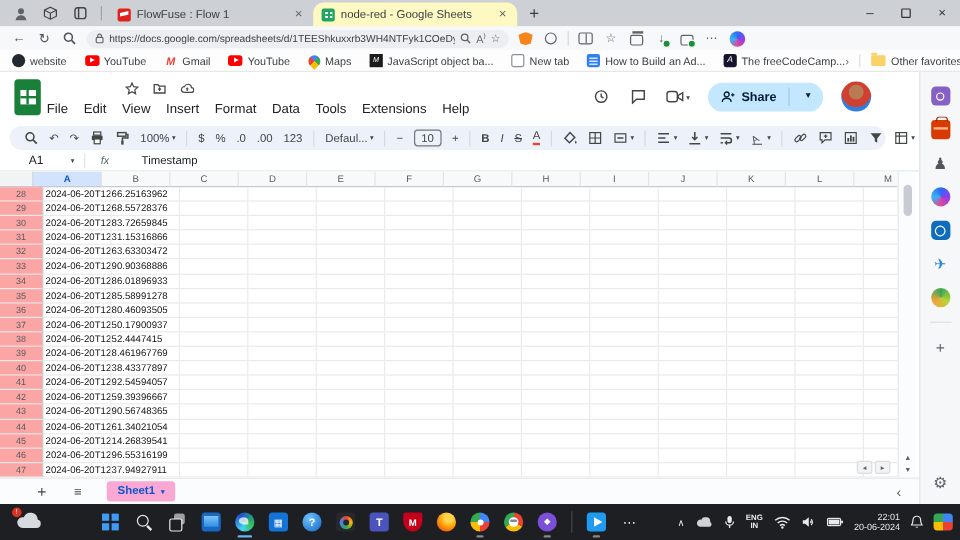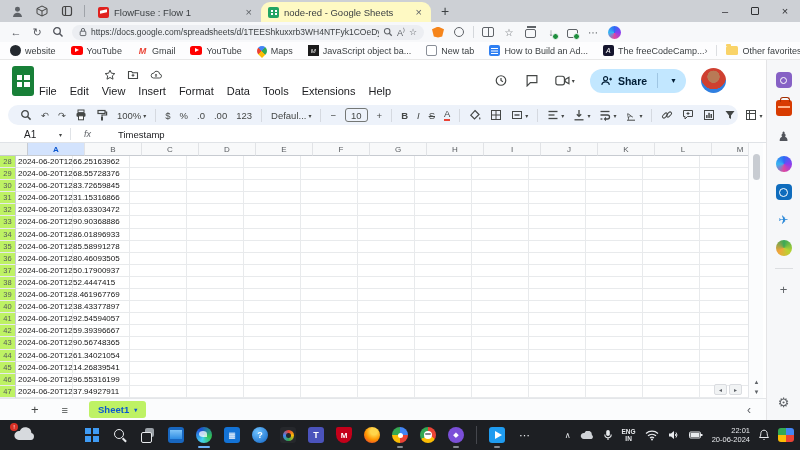--- a/index.html
+++ b/index.html
@@ -111,37 +111,37 @@
 .fdiv{width:1px;height:12px;background:#e0e3e7;margin-left:8px;}
 .fx{font-style:italic;color:#5f6368;font-size:9px;margin:0 11px 0 13px;}
 
 
 .grid{position:absolute;top:143px;left:0;width:748px;height:255px;overflow:hidden;background:#fff;}
 .ghead{display:flex;height:13px;background:#f8f9fa;}
 .gcorner{width:28px;height:13px;border-right:1px solid #c7cbd1;border-bottom:1px solid #c7cbd1;background:#f1f3f4;flex:none;}
 .gcol{width:57px;flex:none;text-align:center;font-size:8px;color:#575b5f;line-height:13px;border-right:1px solid #e1e3e6;border-bottom:1px solid #c7cbd1;}
 .gcol.sel{background:#d3e3fd;color:#0b57d0;font-weight:bold;}
 .grow{display:flex;height:12.1px;}
-.grn{width:16px;flex:none;background:#bef264;border-right:1px solid #c7cbd1;border-bottom:1px solid #e8eaec;font-size:7.5px;color:#575b5f;text-align:center;line-height:12px;}
+.grn{width:36px;flex:none;background:#fca5a5;border-right:1px solid #c7cbd1;border-bottom:1px solid #e8eaec;font-size:7.5px;color:#575b5f;text-align:center;line-height:12px;}
 .gc{width:57px;flex:none;border-right:1px solid #e8eaec;border-bottom:1px solid #e8eaec;font-size:8px;color:#141414;line-height:11.5px;white-space:nowrap;overflow:hidden;}
 .gc.a{padding-left:2px;}
 .gc.b{text-align:left;padding-right:3px;}
 .hscroll{position:absolute;right:6px;bottom:3px;display:flex;gap:2px;}
 .hbtn{width:13px;height:11px;background:#f1f3f4;border:1px solid #dadce0;border-radius:2px;font-size:6px;color:#5f6368;display:flex;align-items:center;justify-content:center;}
 
 
 .vscroll{position:absolute;left:748px;top:143px;width:15px;height:255px;background:#fbfcfd;border-left:1px solid #e4e6e9;}
 .vthumb{position:absolute;left:3.5px;top:11px;width:7px;height:26px;background:#c8ccd2;border-radius:4px;}
 .vbtns{position:absolute;bottom:3px;left:0;width:15px;display:flex;flex-direction:column;align-items:center;font-size:6px;color:#5f6368;gap:4px;}
 
 
 .bbar{position:absolute;top:398px;left:0;width:766px;height:22px;background:#fbfcfd;border-top:1px solid #e4e6e9;display:flex;align-items:center;}
 .bplus{margin-left:31px;font-size:13px;color:#444746;}
 .blist{margin-left:23px;font-size:11px;color:#444746;}
-.stab{margin-left:21px;height:17px;background:#bef264;border-radius:3px;display:flex;align-items:center;padding:0 9px;gap:5px;font-size:9.5px;font-weight:bold;color:#0b57d0;}
+.stab{margin-left:21px;height:17px;background:#f9a8d4;border-radius:3px;display:flex;align-items:center;padding:0 9px;gap:5px;font-size:9.5px;font-weight:bold;color:#0b57d0;}
 .stab .caret{color:#0b57d0;}
 .bcollapse{margin-left:auto;margin-right:15px;color:#5f6368;font-size:12px;}
 
 
 .esb{position:absolute;left:766px;top:60px;width:34px;height:360px;background:#f6f7f9;border-left:1px solid #e4e4e6;display:flex;flex-direction:column;align-items:center;padding-top:12px;gap:12px;}
 .sbi{width:16px;height:16px;display:flex;align-items:center;justify-content:center;font-size:12px;position:relative;flex:none;}
 .sb-shopping{background:#8661c5;border-radius:4px;}
 .sb-shopping::before{content:"";width:5px;height:5px;border:1.4px solid #fff;border-radius:50%;}
 .sb-tools{background:#d83b01;border-radius:3px;}
 .sb-tools::before{content:"";position:absolute;top:-3px;left:4px;width:8px;height:4px;border:1.6px solid #a32d01;border-bottom:none;border-radius:3px 3px 0 0;}

